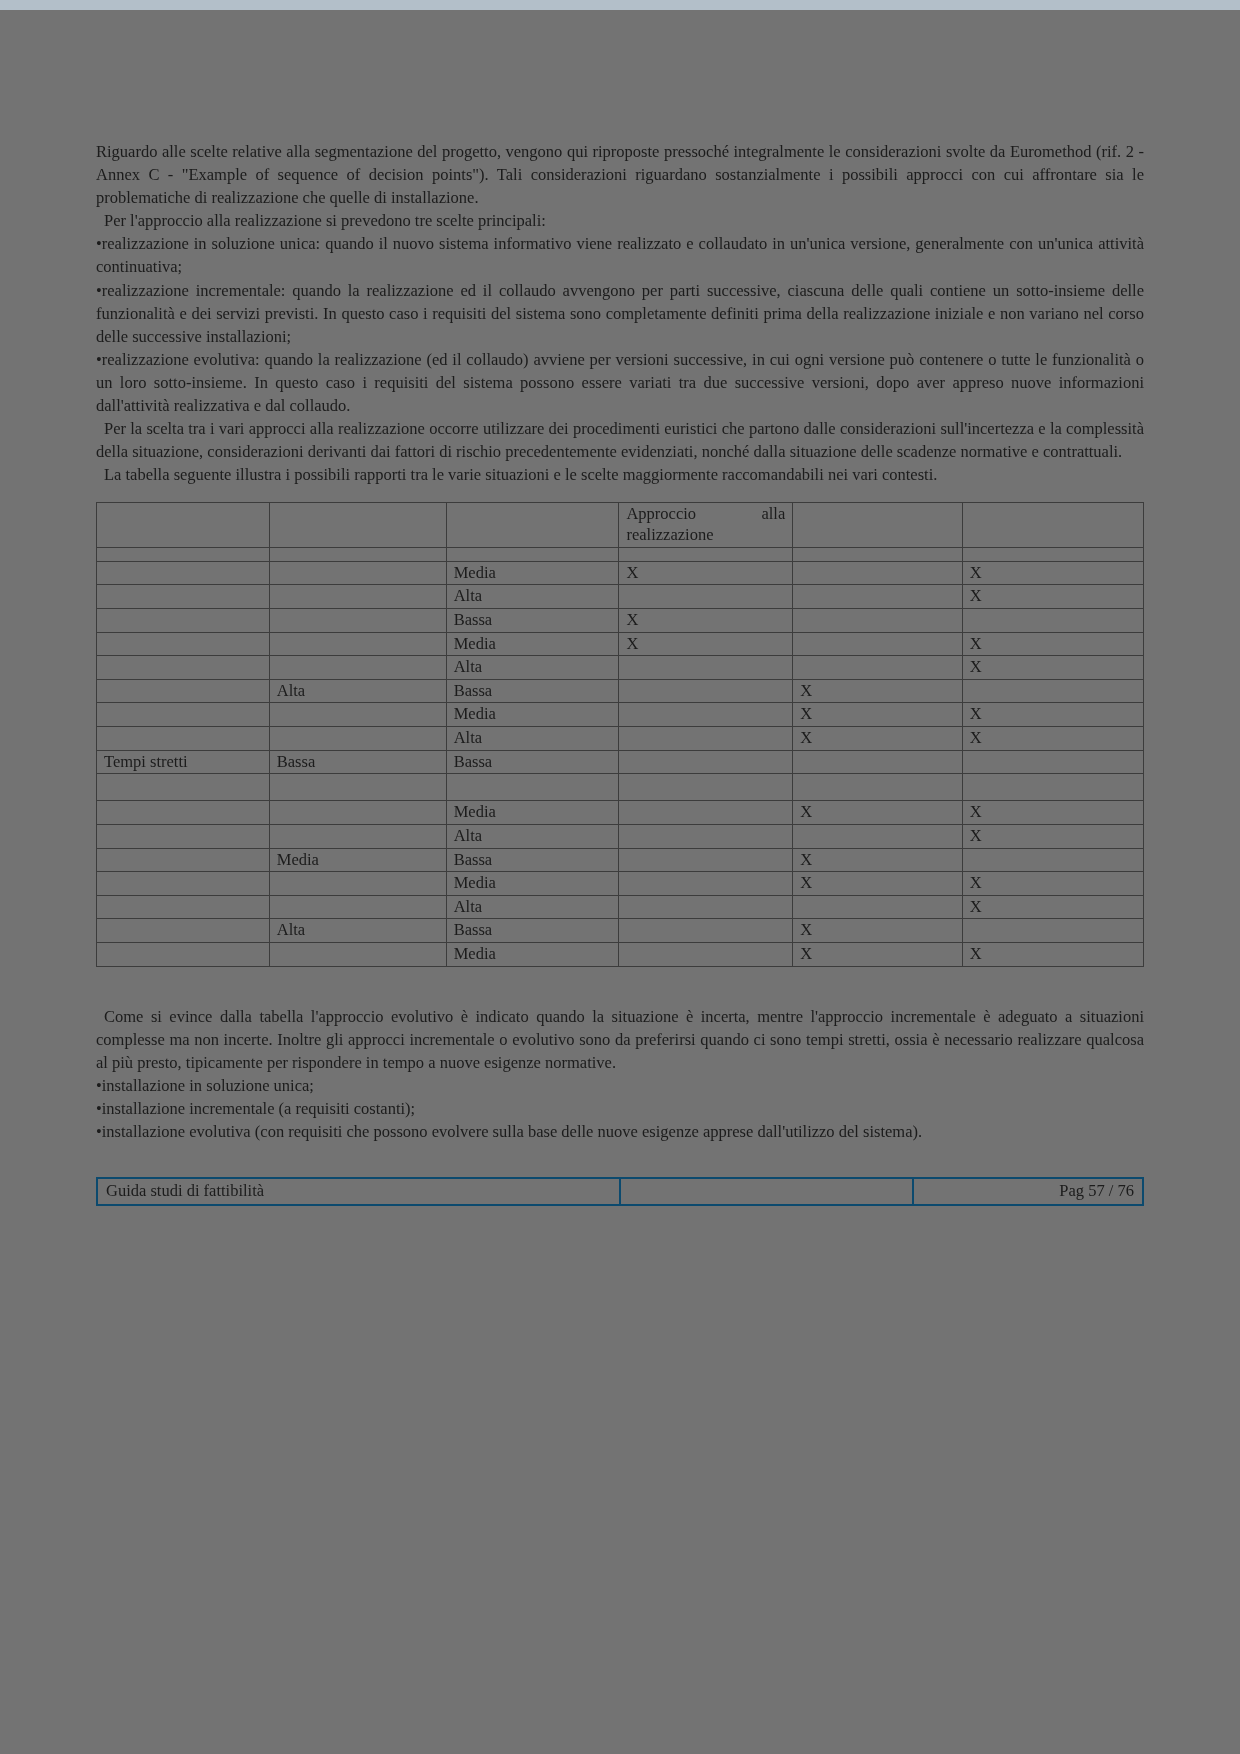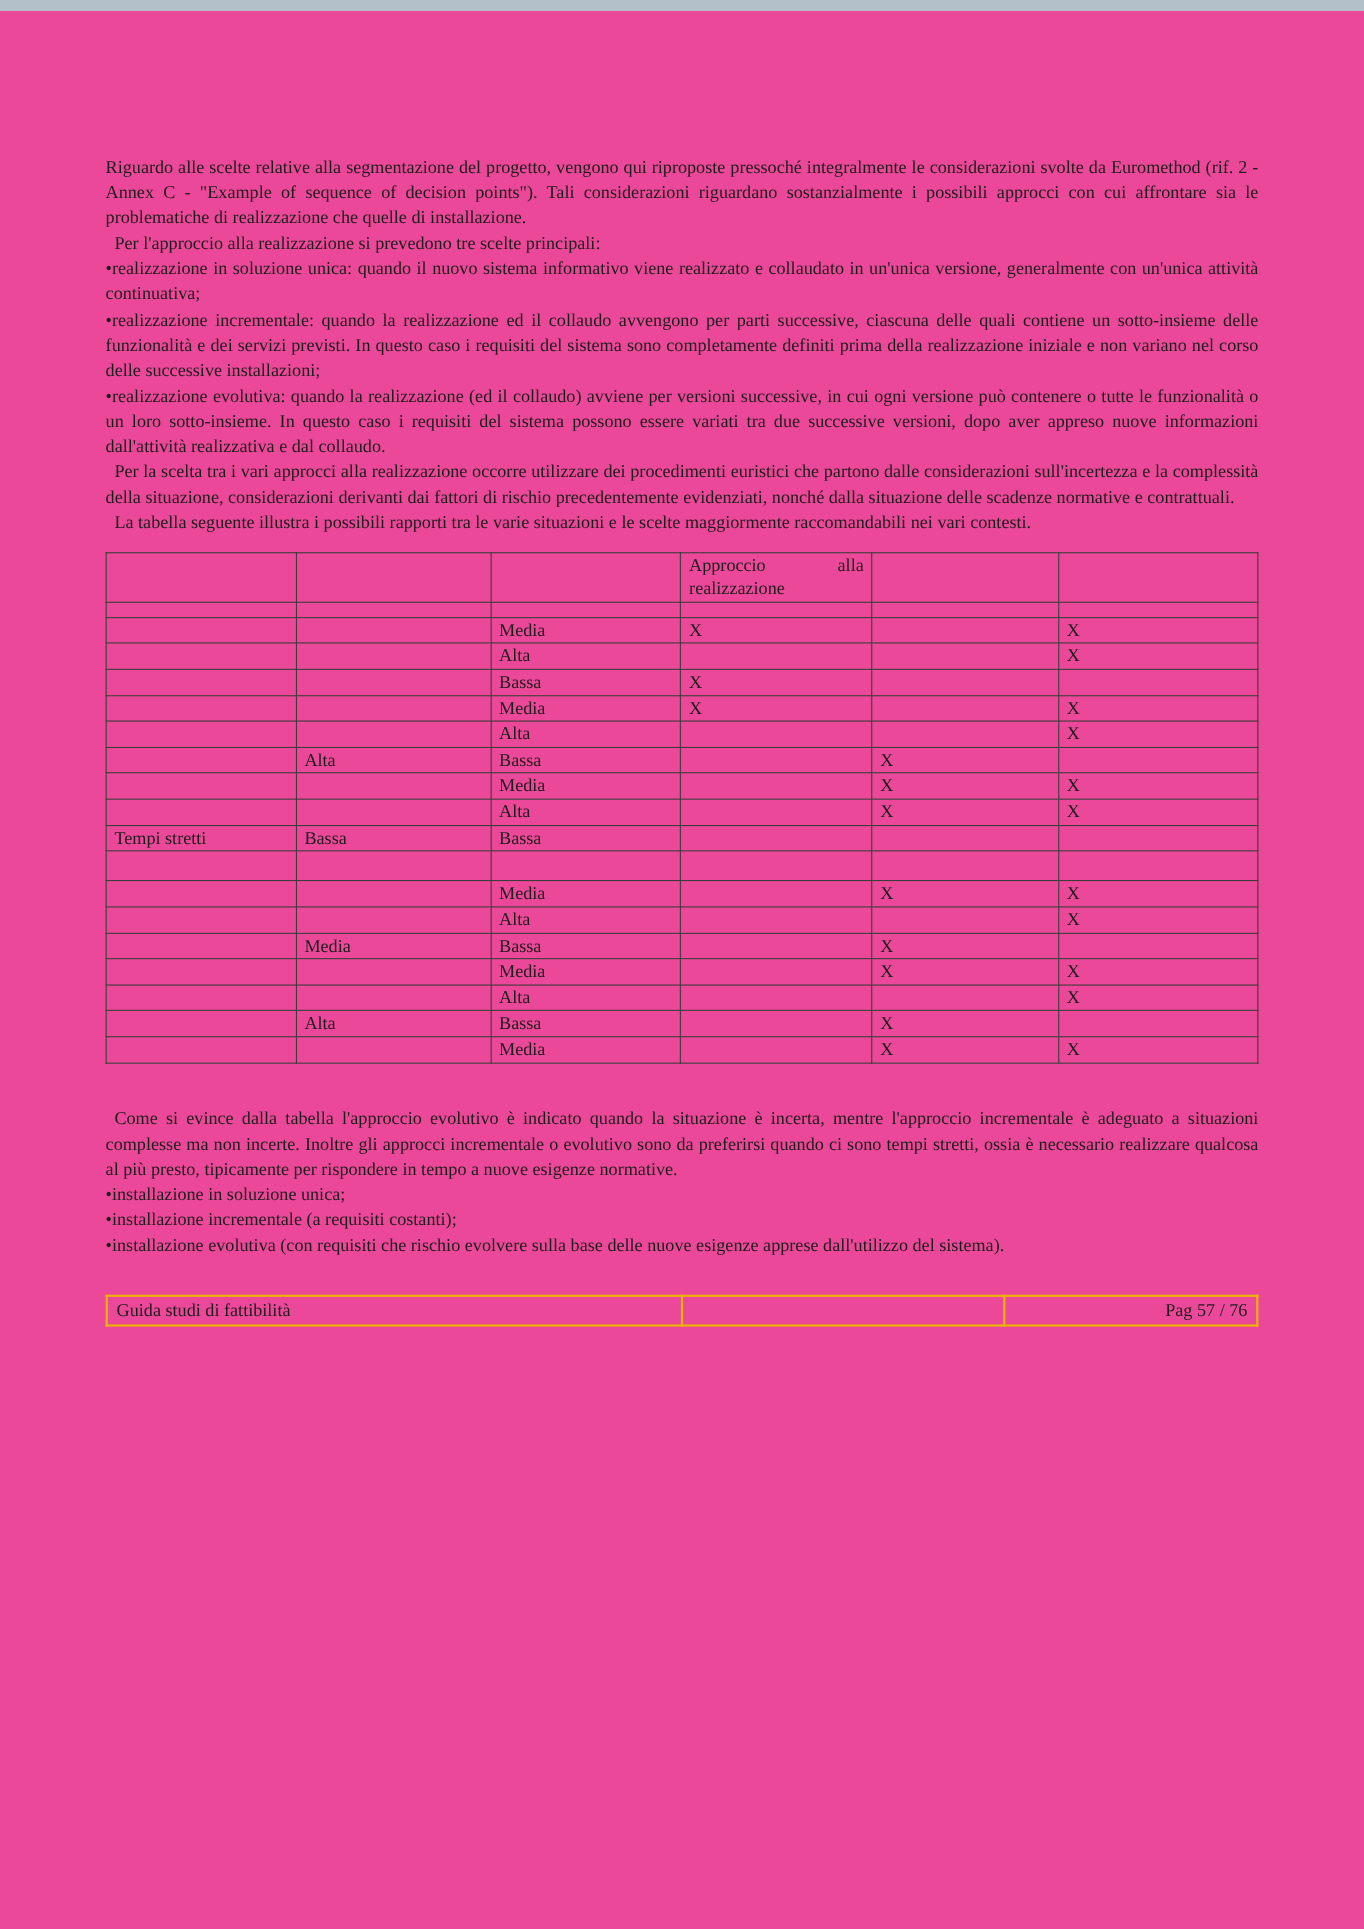--- a/index.html
+++ b/index.html
@@ -2,21 +2,21 @@
 <html><head>
 <meta charset="utf-8">
 <style>
   * { box-sizing: border-box; }
   html, body { margin: 0; padding: 0; background: #d9d9d9; }
   .page {
     position: relative;
     width: 1240px;
     height: 1754px;
     margin: 0 auto;
-    background: #ec4899;
+    background: #737373;
     font-family: "Liberation Serif", "DejaVu Serif", serif;
     color: #1c1c1c;
     overflow: hidden;
   }
   .scan-strip {
     position: absolute;
     top: 0; left: 0; right: 0;
     height: 10px;
     background: #b3bfc9;
   }
@@ -53,21 +53,21 @@
   table.decision tr.spacer td { height: 14px; }
   table.decision tr.spacer-tall td { height: 27px; }
   table.decision th.approccio { text-align: justify; }
   table.footer {
     width: 100%;
     border-collapse: collapse;
     font-size: 16.5px;
     margin-top: 34px;
   }
   table.footer td {
-    border: 2px solid #eab308;
+    border: 2px solid #0c4a6e;
     padding: 2px 8px;
     line-height: 1.25;
   }
   td.page-num { text-align: right; }
 </style>
 </head>
 <body>
 
 <div class="page">
   <div class="scan-strip"></div>
@@ -253,21 +253,21 @@
           </tr>
         </tbody>
     </table>
 
     <p class="para indent gap-md">Come si evince dalla tabella l'approccio evolutivo è indicato quando la situazione è incerta, mentre l'approccio incrementale è adeguato a situazioni complesse ma non incerte. Inoltre gli approcci incrementale o evolutivo sono da preferirsi quando ci sono tempi stretti, ossia è necessario realizzare qualcosa al più presto, tipicamente per rispondere in tempo a nuove esigenze normative.</p>
 
 
     <div class="bullets">
       <p class="para">•installazione in soluzione unica;</p>
       <p class="para">•installazione incrementale (a requisiti costanti);</p>
-      <p class="para">•installazione evolutiva (con requisiti che rischio evolvere sulla base delle nuove esigenze apprese dall'utilizzo del sistema).</p>
+      <p class="para">•installazione evolutiva (con requisiti che possono evolvere sulla base delle nuove esigenze apprese dall'utilizzo del sistema).</p>
     </div>
 
     <table class="footer">
       <colgroup>
         <col style="width:50%">
         <col style="width:28%">
         <col style="width:22%">
       </colgroup>
       <tbody>
           <tr>

